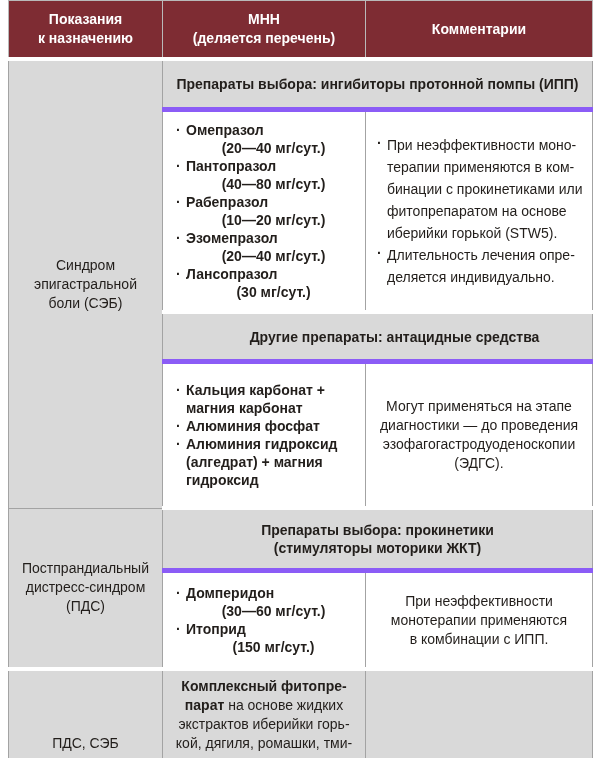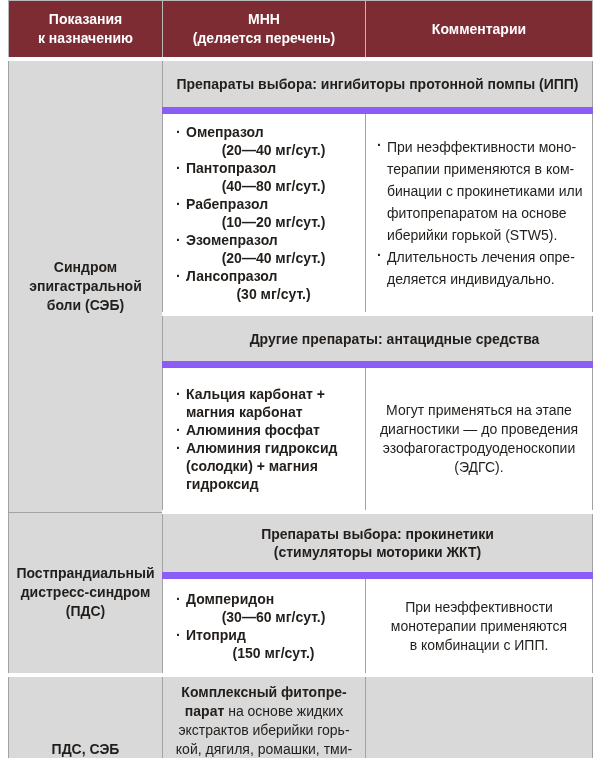--- a/index.html
+++ b/index.html
@@ -3,22 +3,22 @@
 <meta charset="utf-8">
 <style>
   html,body{margin:0;padding:0;background:#fff;}
   body{width:600px;height:758px;font-family:"Liberation Sans",sans-serif;color:#221e1b;-webkit-font-smoothing:antialiased;}
   .page{width:600px;height:758px;overflow:hidden;}
   .caption{font-family:"Liberation Serif",serif;font-weight:bold;font-size:14.5px;color:#000;margin:6px 0 9px 8px;}
   table.main{border-collapse:collapse;table-layout:fixed;width:584px;margin:0 8px;border:1px solid #a3a3a3;border-bottom:2px solid #9a9a9a;}
   col.c1{width:154px;} col.c2{width:203px;} col.c3{width:227px;}
   th,td{border:1px solid #a3a3a3;font-size:14px;}
   thead th{background:#7E2C33;color:#fff;font-weight:bold;text-align:center;vertical-align:middle;height:56px;line-height:19px;white-space:pre-line;border:1px solid #b9b9b9;border-bottom:4px solid #fff;padding:0 2px;}
-  td.ind{background:#d9d9d9;font-weight:bold;text-align:center;vertical-align:middle;white-space:pre-line;line-height:19px;padding:0 3px;}
-  td.subhdr{background:#d9d9d9;font-weight:bold;text-align:center;vertical-align:middle;white-space:pre-line;line-height:18px;border-top:4px solid #fff;border-bottom:7px solid #8b5cf6;padding:7px 4px;}
+  td.ind{background:#d9d9d9;font-weight:normal;text-align:center;vertical-align:middle;white-space:pre-line;line-height:19px;padding:0 3px;}
+  td.subhdr{background:#d9d9d9;font-weight:bold;text-align:center;vertical-align:middle;white-space:pre-line;line-height:18px;border-top:4px solid #fff;border-bottom:5px solid #8b5cf6;padding:7px 4px;}
   td.drugs{background:#fff;vertical-align:middle;padding:9px 4px 9px 13px;}
   td.comm{background:#fff;vertical-align:middle;padding:9px 6px 9px 11px;}
   td.comm-center{background:#fff;vertical-align:middle;text-align:center;white-space:pre-line;line-height:19px;padding:6px 6px;}
   td.phyto{background:#d9d9d9;vertical-align:middle;text-align:center;white-space:pre-line;line-height:19px;padding:6px 8px;}
   td.empty-gray{background:#d9d9d9;}
   tr.lastrow td{border-top:4px solid #fff;}
   .item{display:flex;align-items:flex-start;line-height:18px;}
   .bullet{flex:0 0 10px;width:10px;font-weight:bold;line-height:18px;}
   .dtext{flex:1;}
   .dname{display:block;font-weight:bold;white-space:pre-line;}
@@ -138,21 +138,21 @@
               <span class="dtext">
                 <span class="dname">Алюминия фосфат</span>
                 <span class="dose"></span>
               </span>
             </div>
 
             <div class="item">
               <span class="bullet">·</span>
               <span class="dtext">
                 <span class="dname">Алюминия гидроксид
-(солодки) + магния
+(алгедрат) + магния
 гидроксид</span>
                 <span class="dose"></span>
               </span>
             </div>
           </td>
         <td class="comm-center h-r5">Могут применяться на этапе
 диагностики — до проведения
 эзофагогастродуоденоскопии
 (ЭДГС).</td>
       </tr>

